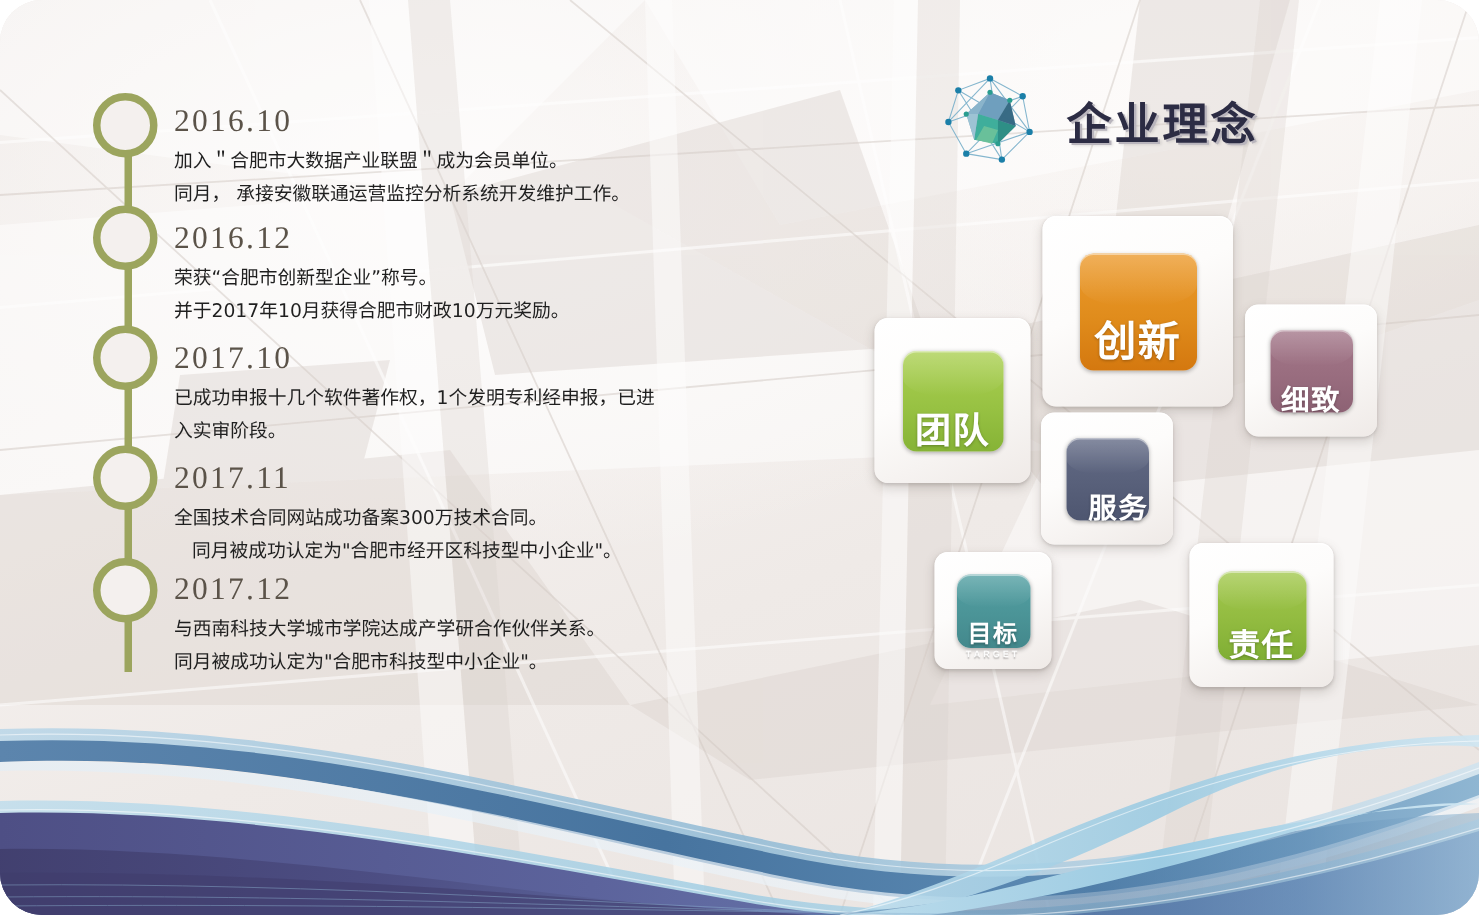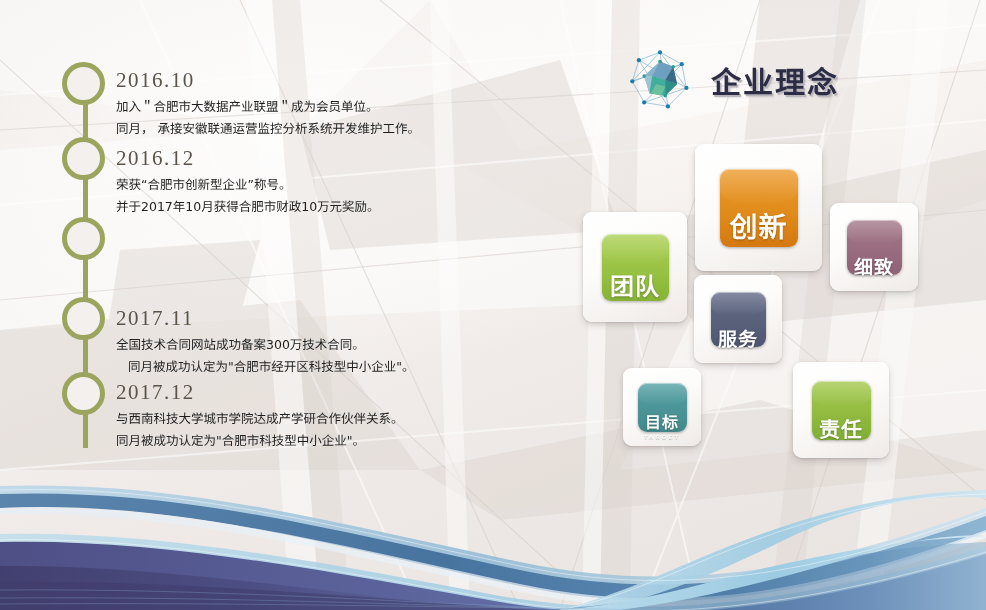--- a/index.html
+++ b/index.html
@@ -7,20 +7,21 @@
   html, body {
     width:986px; height:610px;
     overflow:hidden;
     font-family:"Liberation Sans", sans-serif;
   }
   #slide {
     position:relative;
     width:986px; height:610px;
     background:#f2eeec;
     overflow:hidden;
+    border-radius:28px;
   }
 
   
   .bg-layer { position:absolute; inset:0; }
   .bg-base {
     background:
       radial-gradient(ellipse 70% 60% at 30% 20%, #fbf9f8 0%, rgba(251,249,248,0) 70%),
       radial-gradient(ellipse 60% 50% at 80% 10%, #faf7f5 0%, rgba(250,247,245,0) 70%),
       linear-gradient(160deg, #eee9e6 0%, #f5f1ef 35%, #efeae7 60%, #e9e3e0 100%);
   }
@@ -129,21 +130,21 @@
 
   #card-tuandui { left:583px; top:212px; width:104px; height:110px;text-align:right; }
   #card-tuandui .tile { width:67px; height:67px; }
   #card-tuandui .tile-label { font-size:24px; }
 
   #card-xizhi { left:830px; top:203px; width:88px; height:88px; }
   #card-xizhi .tile { width:55px; height:55px; }
   #card-xizhi .tile-label { font-size:19px; }
 
   #card-fuwu { left:694px; top:275px; width:88px; height:88px; }
-  #card-fuwu .tile { width:55px; height:55px; }
+  #card-fuwu .tile { width:55px; height:55px;align-items:flex-end; }
   #card-fuwu .tile-label { font-size:19px; }
 
   #card-mubiao { left:623px; top:368px; width:78px; height:78px; }
   #card-mubiao .tile { width:49px; height:49px; }
   #card-mubiao .tile-label { font-size:16px; }
 
   #card-zeren { left:793px; top:362px; width:96px; height:96px; }
   #card-zeren .tile { width:59px; height:59px; }
   #card-zeren .tile-label { font-size:21px; }
 
@@ -220,20 +221,27 @@
   </div>
 
   <div class="tl-entry" style="top:146px;">
     <div class="tl-date">2016.12</div>
     <div class="tl-body">
       <div class="tl-line-txt">荣获“合肥市创新型企业”称号。</div>
       <div class="tl-line-txt">并于2017年10月获得合肥市财政10万元奖励。</div>
     </div>
   </div>
 
+  <div class="tl-entry" style="top:226px;">
+    <div class="tl-date">2017.10</div>
+    <div class="tl-body">
+      <div class="tl-line-txt">已成功申报十几个软件著作权，1个发明专利经申报，已进</div>
+      <div class="tl-line-txt">入实审阶段。</div>
+    </div>
+  </div>
 
   <div class="tl-entry" style="top:306px;">
     <div class="tl-date">2017.11</div>
     <div class="tl-body">
       <div class="tl-line-txt">全国技术合同网站成功备案300万技术合同。</div>
       <div class="tl-line-txt indent">同月被成功认定为"合肥市经开区科技型中小企业"。</div>
     </div>
   </div>
 
   <div class="tl-entry" style="top:380px;">

